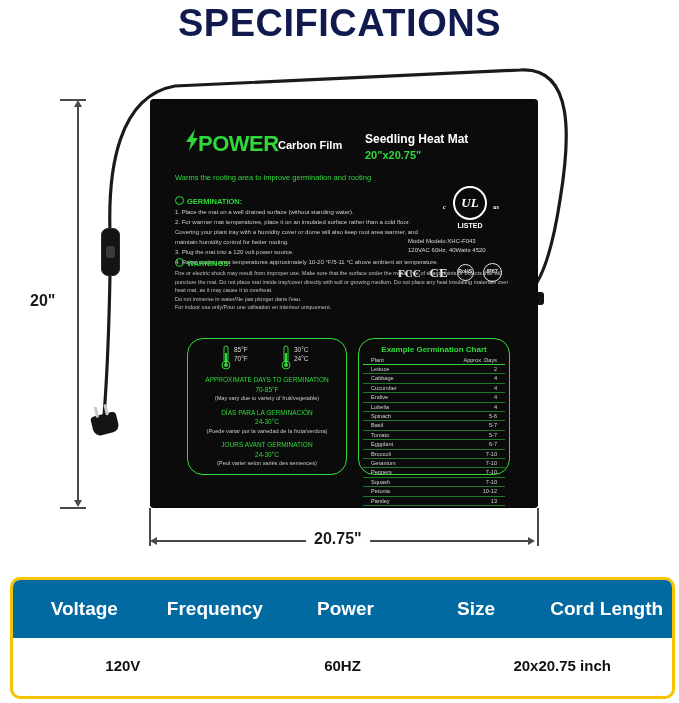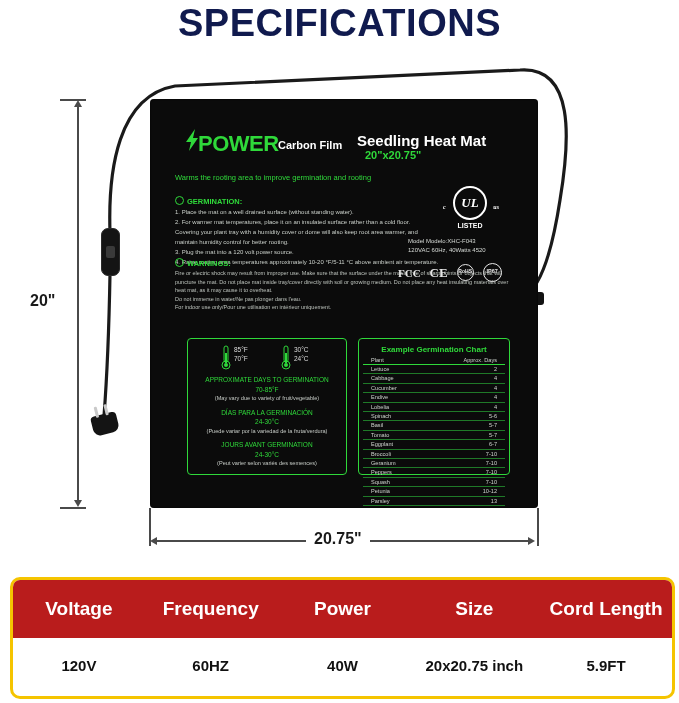--- a/index.html
+++ b/index.html
@@ -108,23 +108,23 @@
   .mat-carbon {
     position: absolute;
     left: 128px;
     top: 40px;
     font-size: 11px;
     font-weight: bold;
     color: #ffffff;
   }
   .mat-product {
     position: absolute;
-    left: 207px;
+    left: 215px;
     top: 33px;
-    font-size: 15px;
+    font-size: 12px;
     font-weight: bold;
     color: #ffffff;
   }
   .mat-size {
     position: absolute;
     left: 215px;
     top: 50px;
     font-size: 11px;
     font-weight: bold;
     color: #2fd93a;
@@ -261,21 +261,21 @@
     font-size: 5.5px;
     line-height: 14px;
     text-align: center;
     font-weight: bold;
   }
 
   
   .panel {
     position: absolute;
     border: 1.5px solid #2fd93a;
-    border-radius: 4px;
+    border-radius: 16px;
   }
   .panel-left {
     left: 37px;
     top: 239px;
     width: 158px;
     height: 135px;
     text-align: center;
   }
   .panel-right {
     left: 208px;
@@ -399,23 +399,24 @@
     top: 577px;
     width: 659px;
     height: 116px;
     border: 3px solid #f5c400;
     border-radius: 10px;
     overflow: hidden;
     background: #ffffff;
   }
   .spec-head {
     display: flex;
-    background: #b91c1c;
+    background: #0369a1;
     height: 58px;
     align-items: center;
+    padding-left: 6px;
   }
   .spec-head div {
     flex: 1;
     text-align: center;
     color: #ffffff;
     font-size: 19px;
     font-weight: bold;
   }
   .spec-body {
     display: flex;
@@ -636,19 +637,17 @@
     <div class="spec-head">
       <div>Voltage</div>
       <div>Frequency</div>
       <div>Power</div>
       <div>Size</div>
       <div>Cord Length</div>
     </div>
     <div class="spec-body">
       <div>120V</div>
       <div>60HZ</div>
-      <div>40W</div>
       <div>20x20.75 inch</div>
-      <div>5.9FT</div>
     </div>
   </div>
 
 </div>
 
 </body></html>

